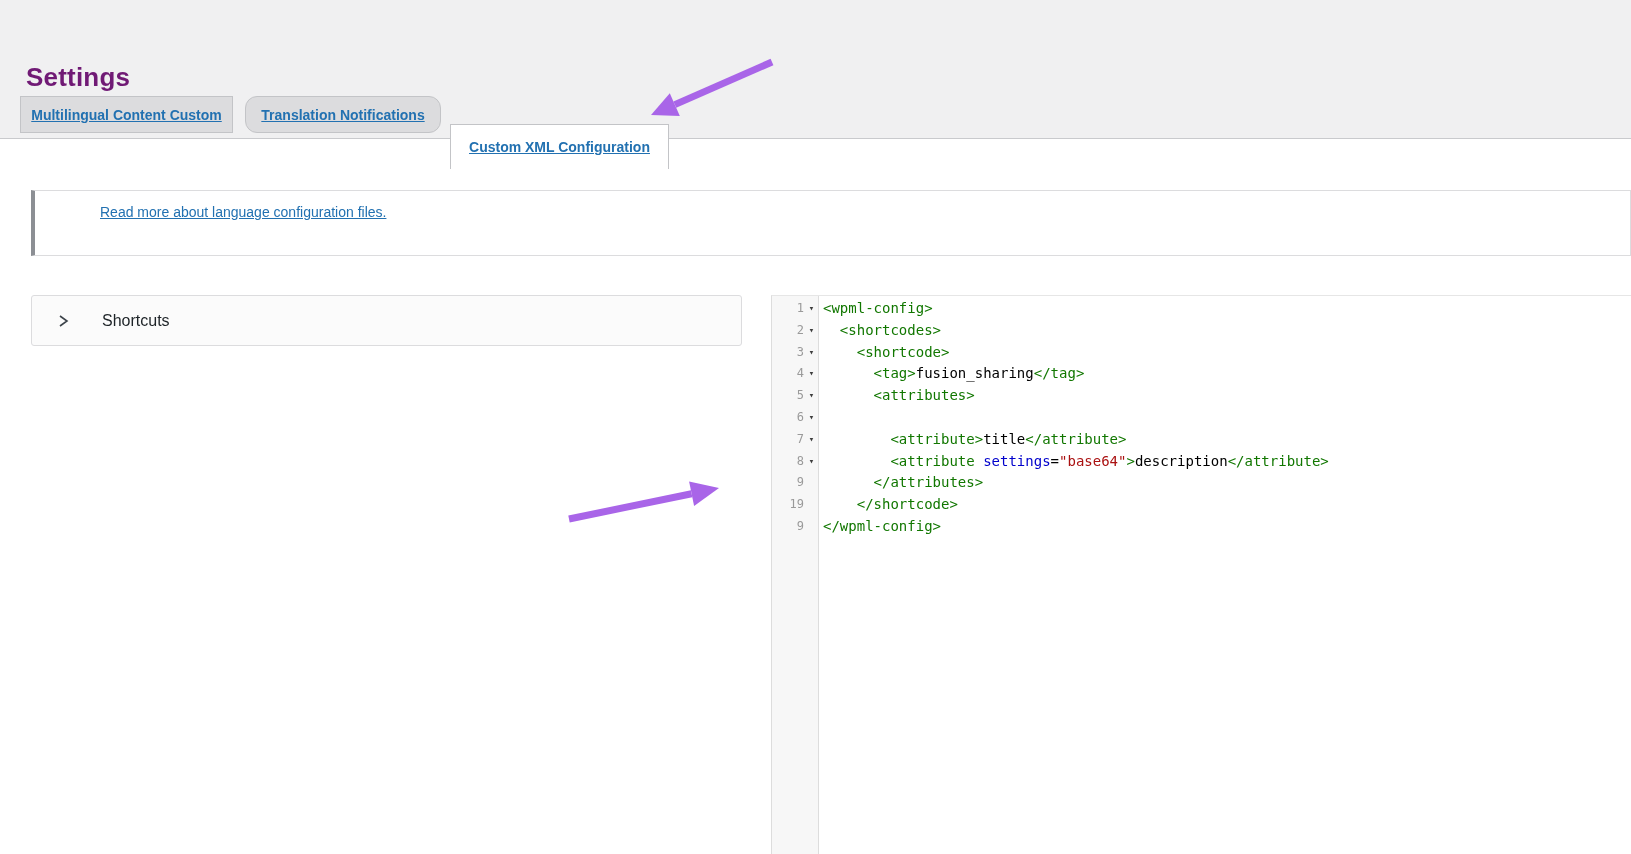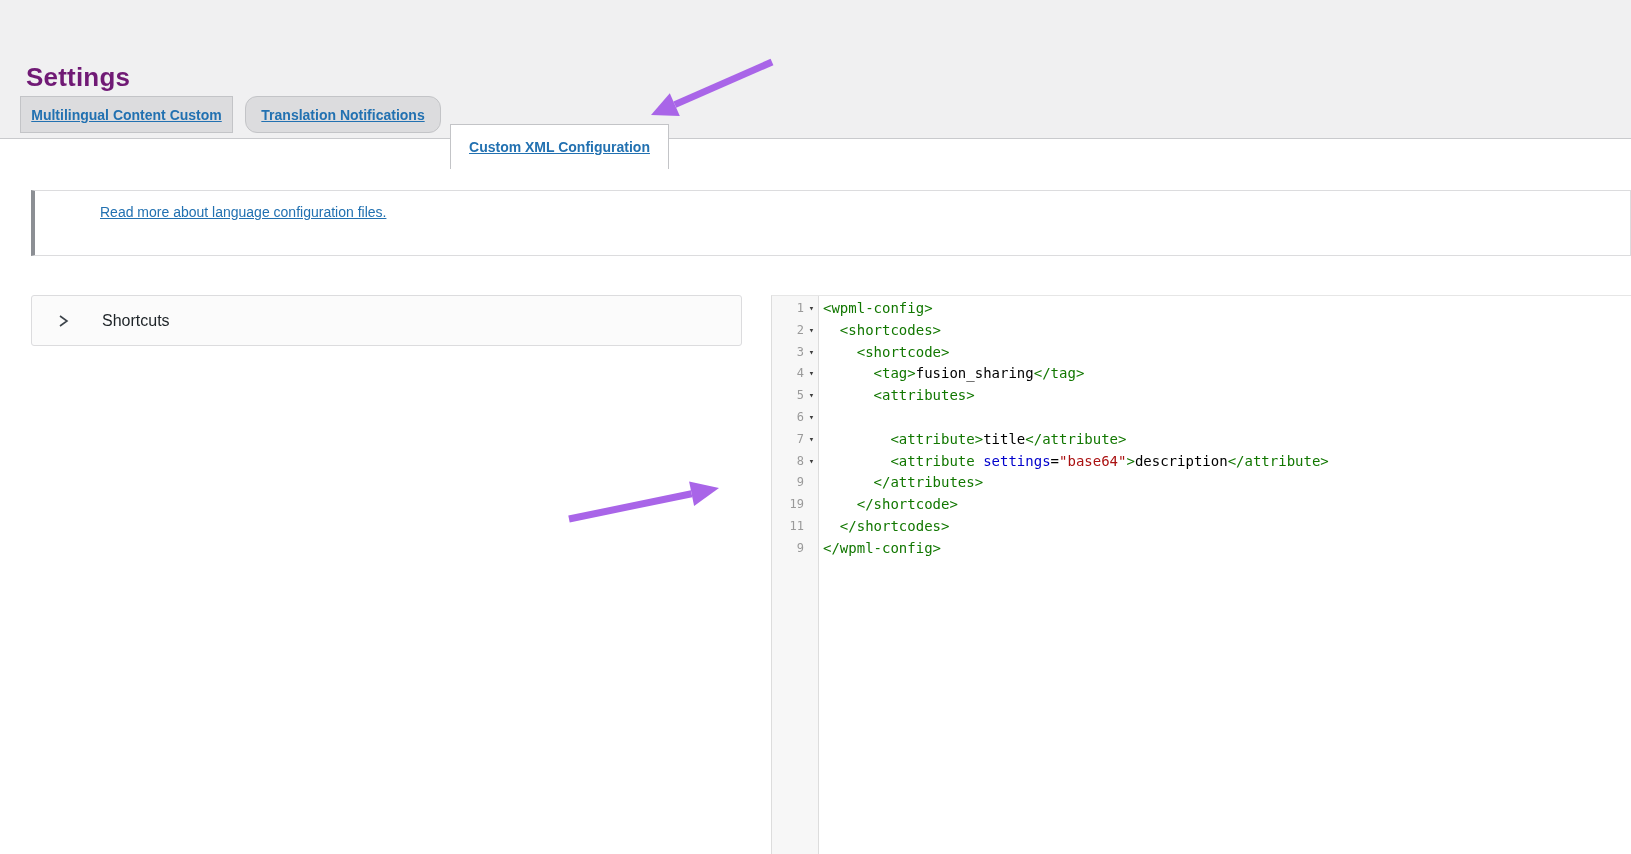--- a/index.html
+++ b/index.html
@@ -171,27 +171,20 @@
           <span class="cm-fold"></span>
         </div>
         <div class="cm-code"><span class="tok-tag">      &lt;/attributes&gt;</span></div>
       </div>
       <div class="cm-line">
         <div class="cm-gut">
           <span class="cm-num">19</span>
           <span class="cm-fold"></span>
         </div>
         <div class="cm-code"><span class="tok-tag">    &lt;/shortcode&gt;</span></div>
-      </div>
-      <div class="cm-line">
-        <div class="cm-gut">
-          <span class="cm-num">11</span>
-          <span class="cm-fold"></span>
-        </div>
-        <div class="cm-code"><span class="tok-tag">  &lt;/shortcodes&gt;</span></div>
       </div>
       <div class="cm-line">
         <div class="cm-gut">
           <span class="cm-num">9</span>
           <span class="cm-fold"></span>
         </div>
         <div class="cm-code"><span class="tok-tag">&lt;/wpml-config&gt;</span></div>
       </div>
     </div>
 </div>

